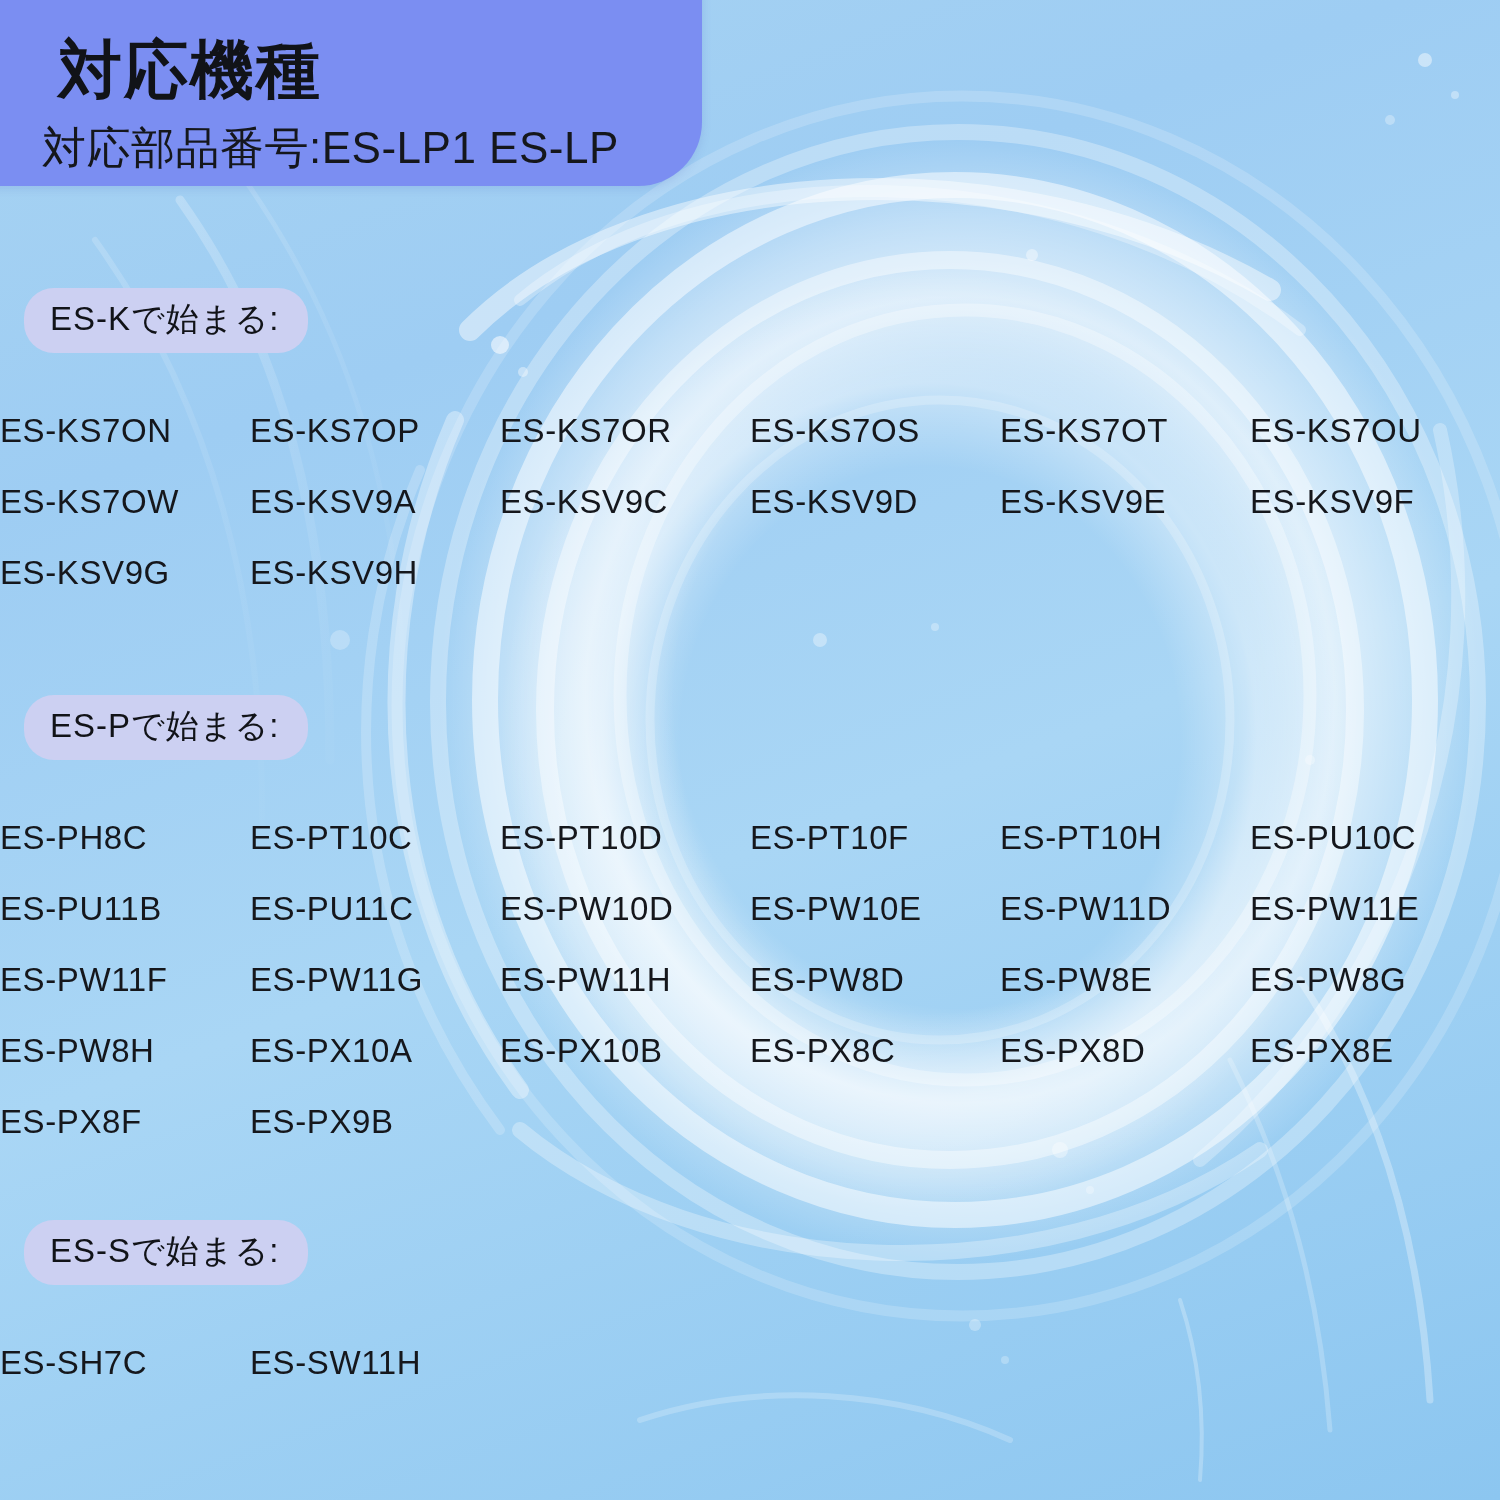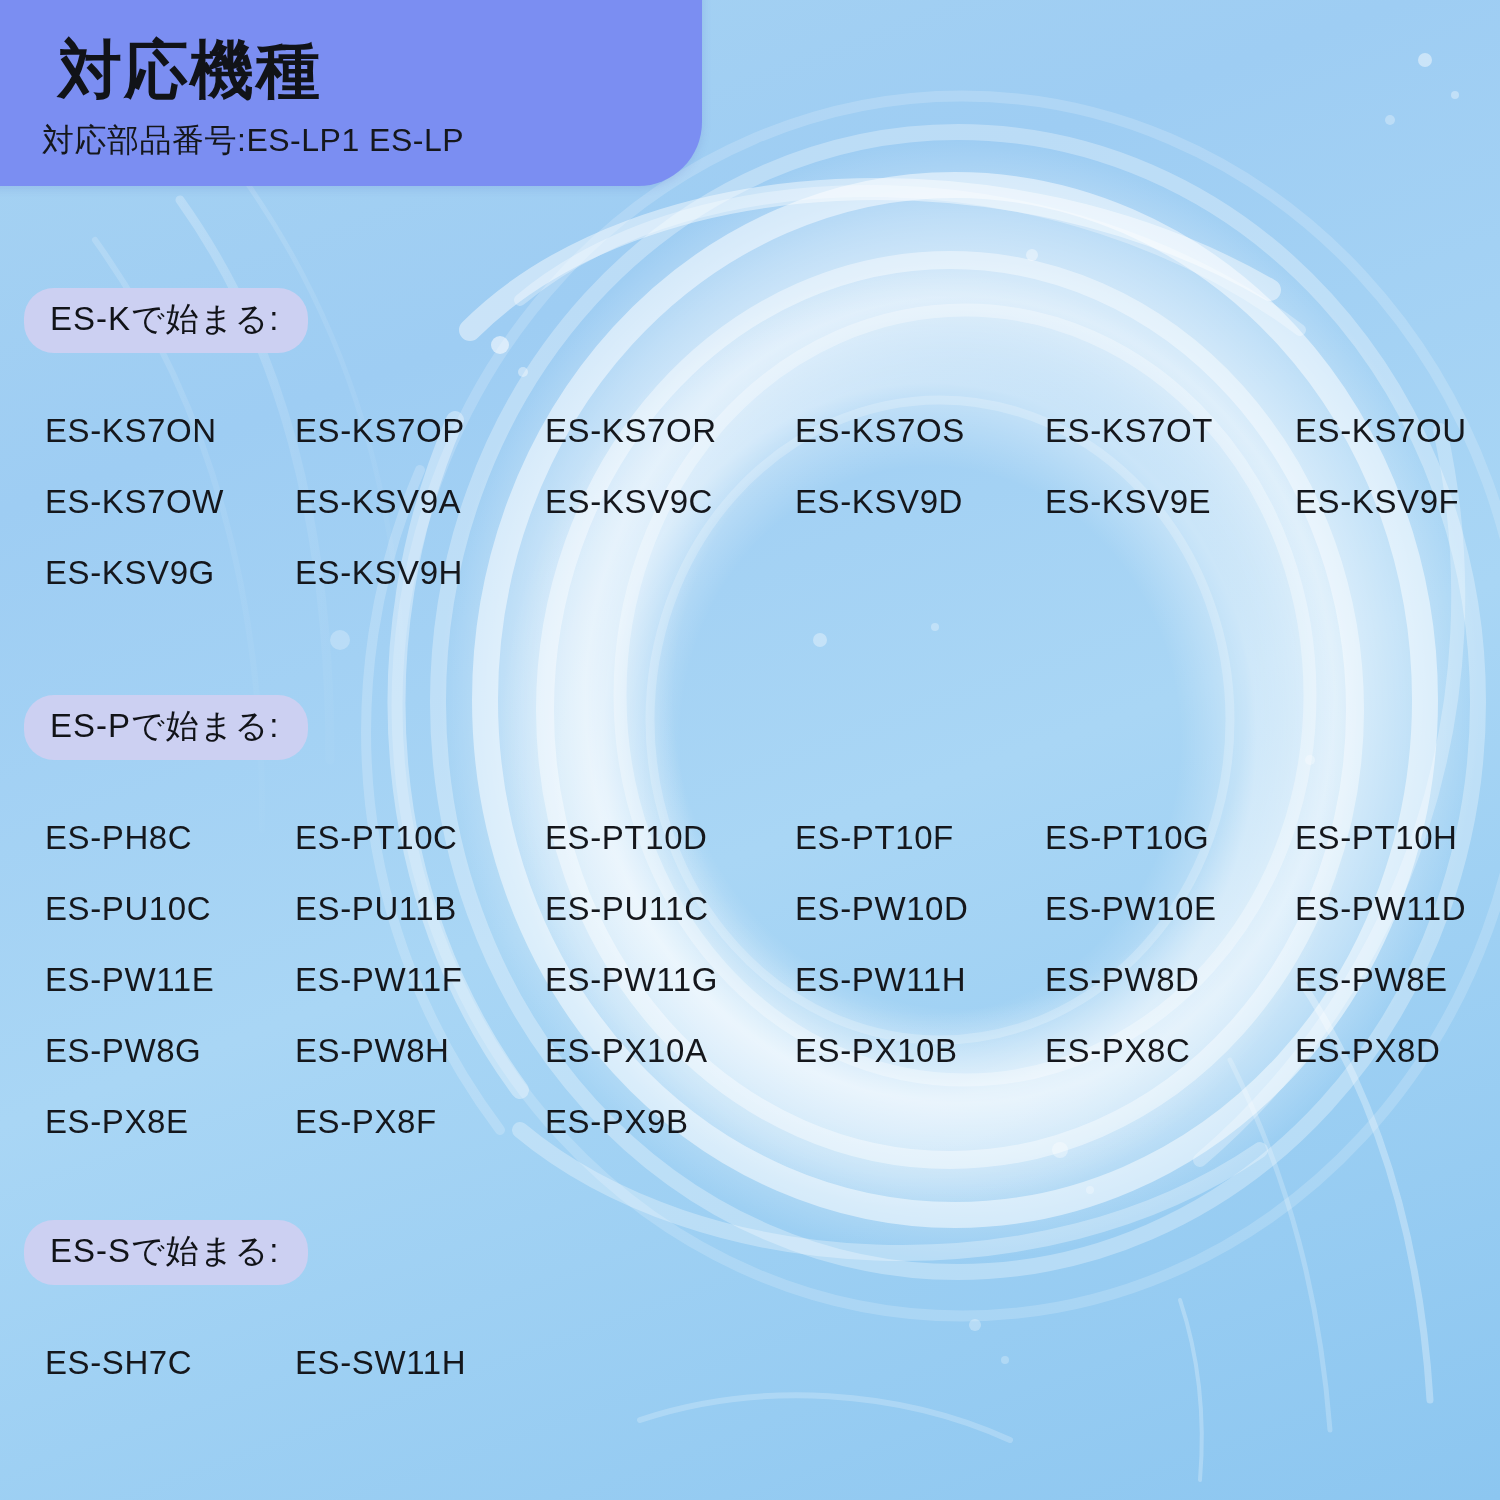--- a/index.html
+++ b/index.html
@@ -46,21 +46,21 @@
     font-size: 64px;
     font-weight: 700;
     color: #111318;
     letter-spacing: 2px;
     line-height: 1.02;
     margin: 16px;
     white-space: nowrap;
   }
   .header-sub {
     margin-top: 12px;
-    font-size: 32px;
+    font-size: 44px;
     font-weight: 400;
     color: #15171c;
     letter-spacing: 0.5px;
     white-space: nowrap;
   }
 
   
   .section {
     position: absolute;
     left: 0;
@@ -77,21 +77,20 @@
     font-weight: 500;
     letter-spacing: 1px;
     padding: 9px 28px 11px 26px;
     border-radius: 30px;
     white-space: nowrap;
   }
 
   .model-grid {
     display: grid;
     grid-template-columns: repeat(6, 250px);
-    padding-left: 45px;
     box-sizing: border-box;
     width: 1188px;
   }
   .model-cell {
     font-size: 33px;
     font-weight: 500;
     color: #15171c;
     letter-spacing: 0.6px;
     height: 71px;
     line-height: 71px;
@@ -216,21 +215,20 @@
 
   <div class="section" id="section-p">
     <div class="section-label-wrap">
       <span class="section-label">ES-Pで始まる:</span>
     </div>
     <div class="model-grid">
       <div class="model-cell">ES-PH8C</div>
       <div class="model-cell">ES-PT10C</div>
       <div class="model-cell">ES-PT10D</div>
       <div class="model-cell">ES-PT10F</div>
-      <div class="model-cell">ES-PT10G</div>
       <div class="model-cell">ES-PT10H</div>
       <div class="model-cell">ES-PU10C</div>
       <div class="model-cell">ES-PU11B</div>
       <div class="model-cell">ES-PU11C</div>
       <div class="model-cell">ES-PW10D</div>
       <div class="model-cell">ES-PW10E</div>
       <div class="model-cell">ES-PW11D</div>
       <div class="model-cell">ES-PW11E</div>
       <div class="model-cell">ES-PW11F</div>
       <div class="model-cell">ES-PW11G</div>

